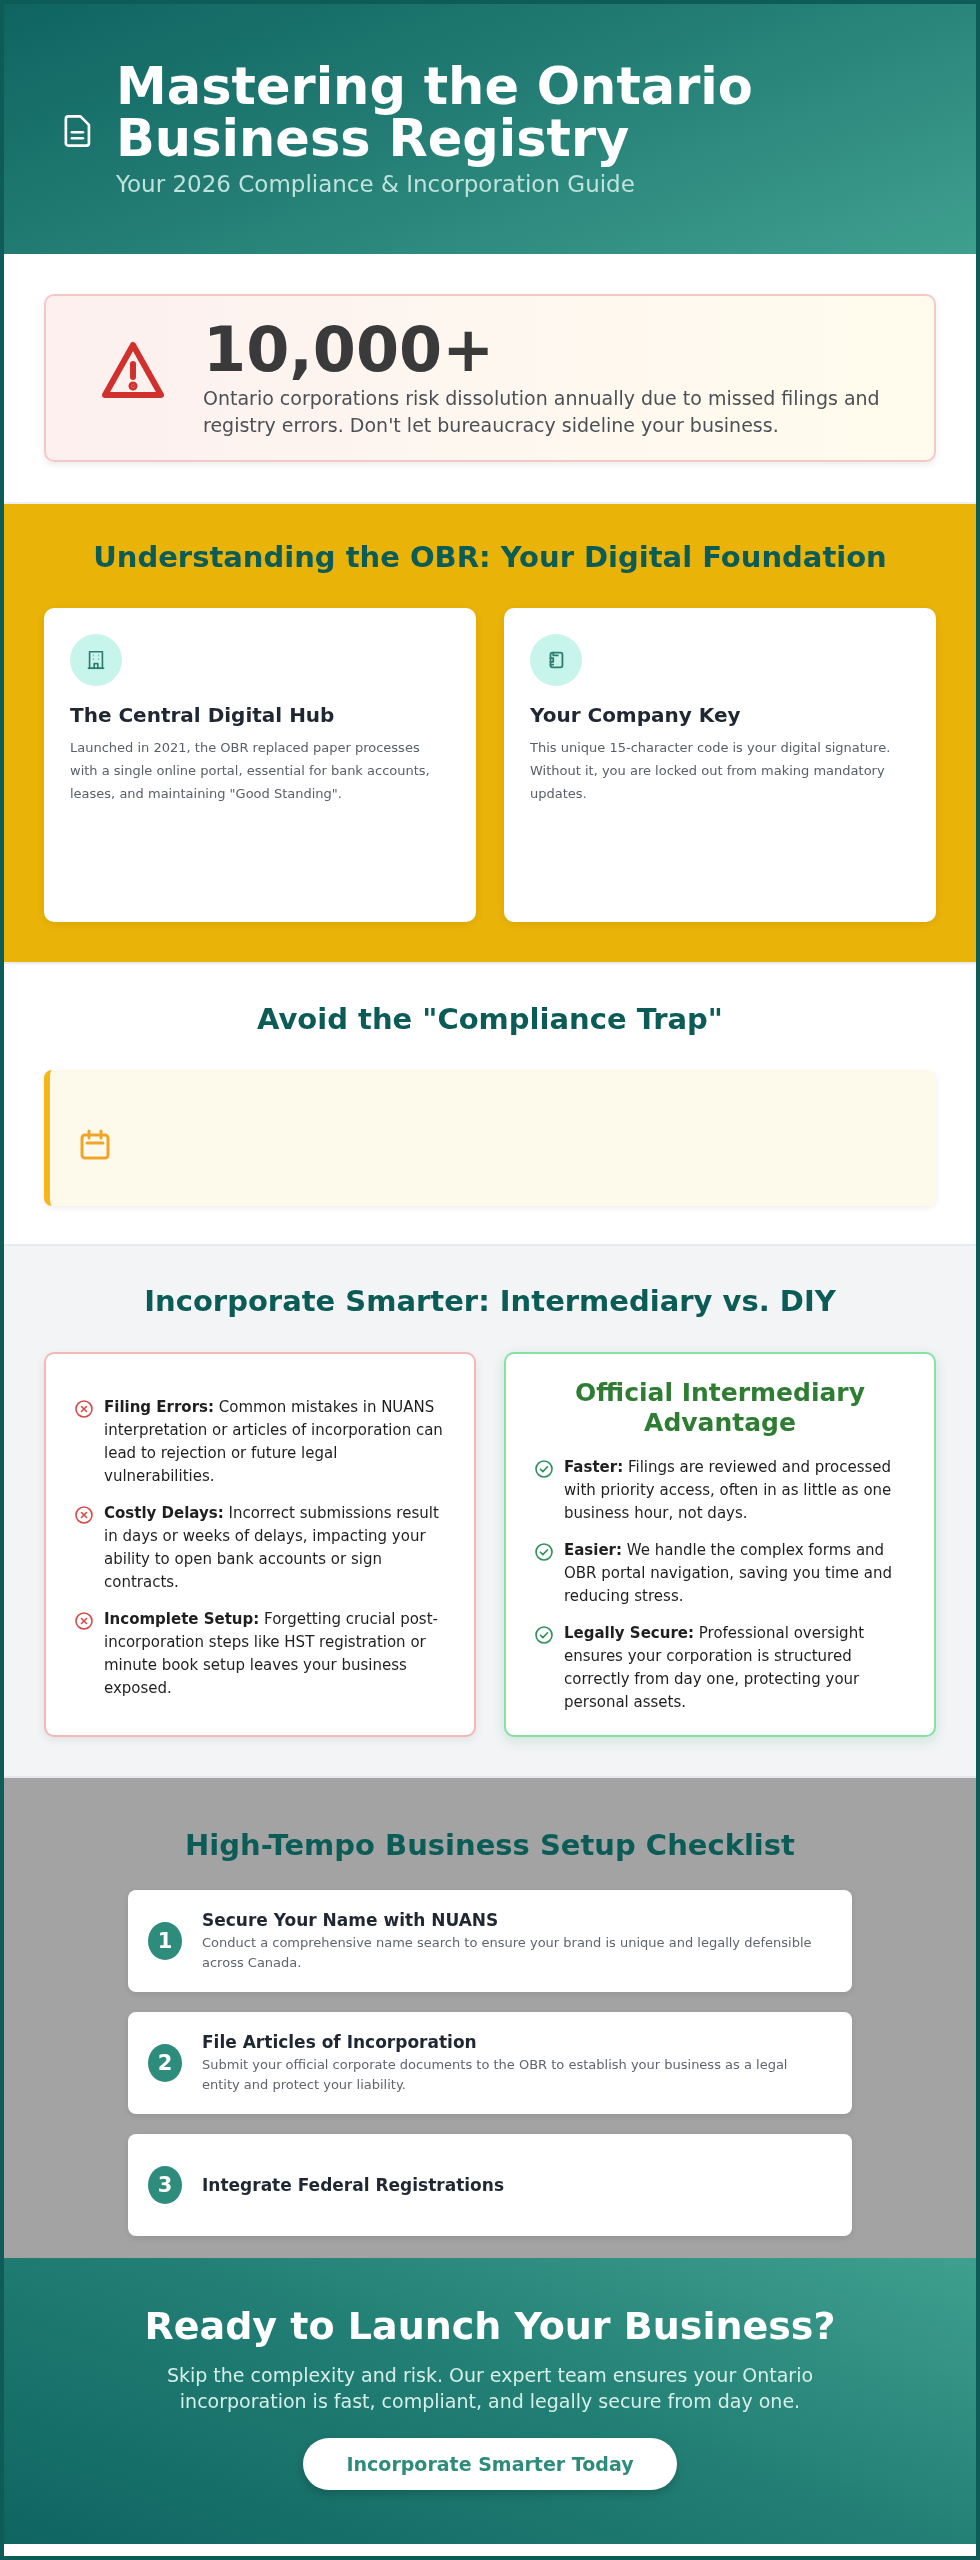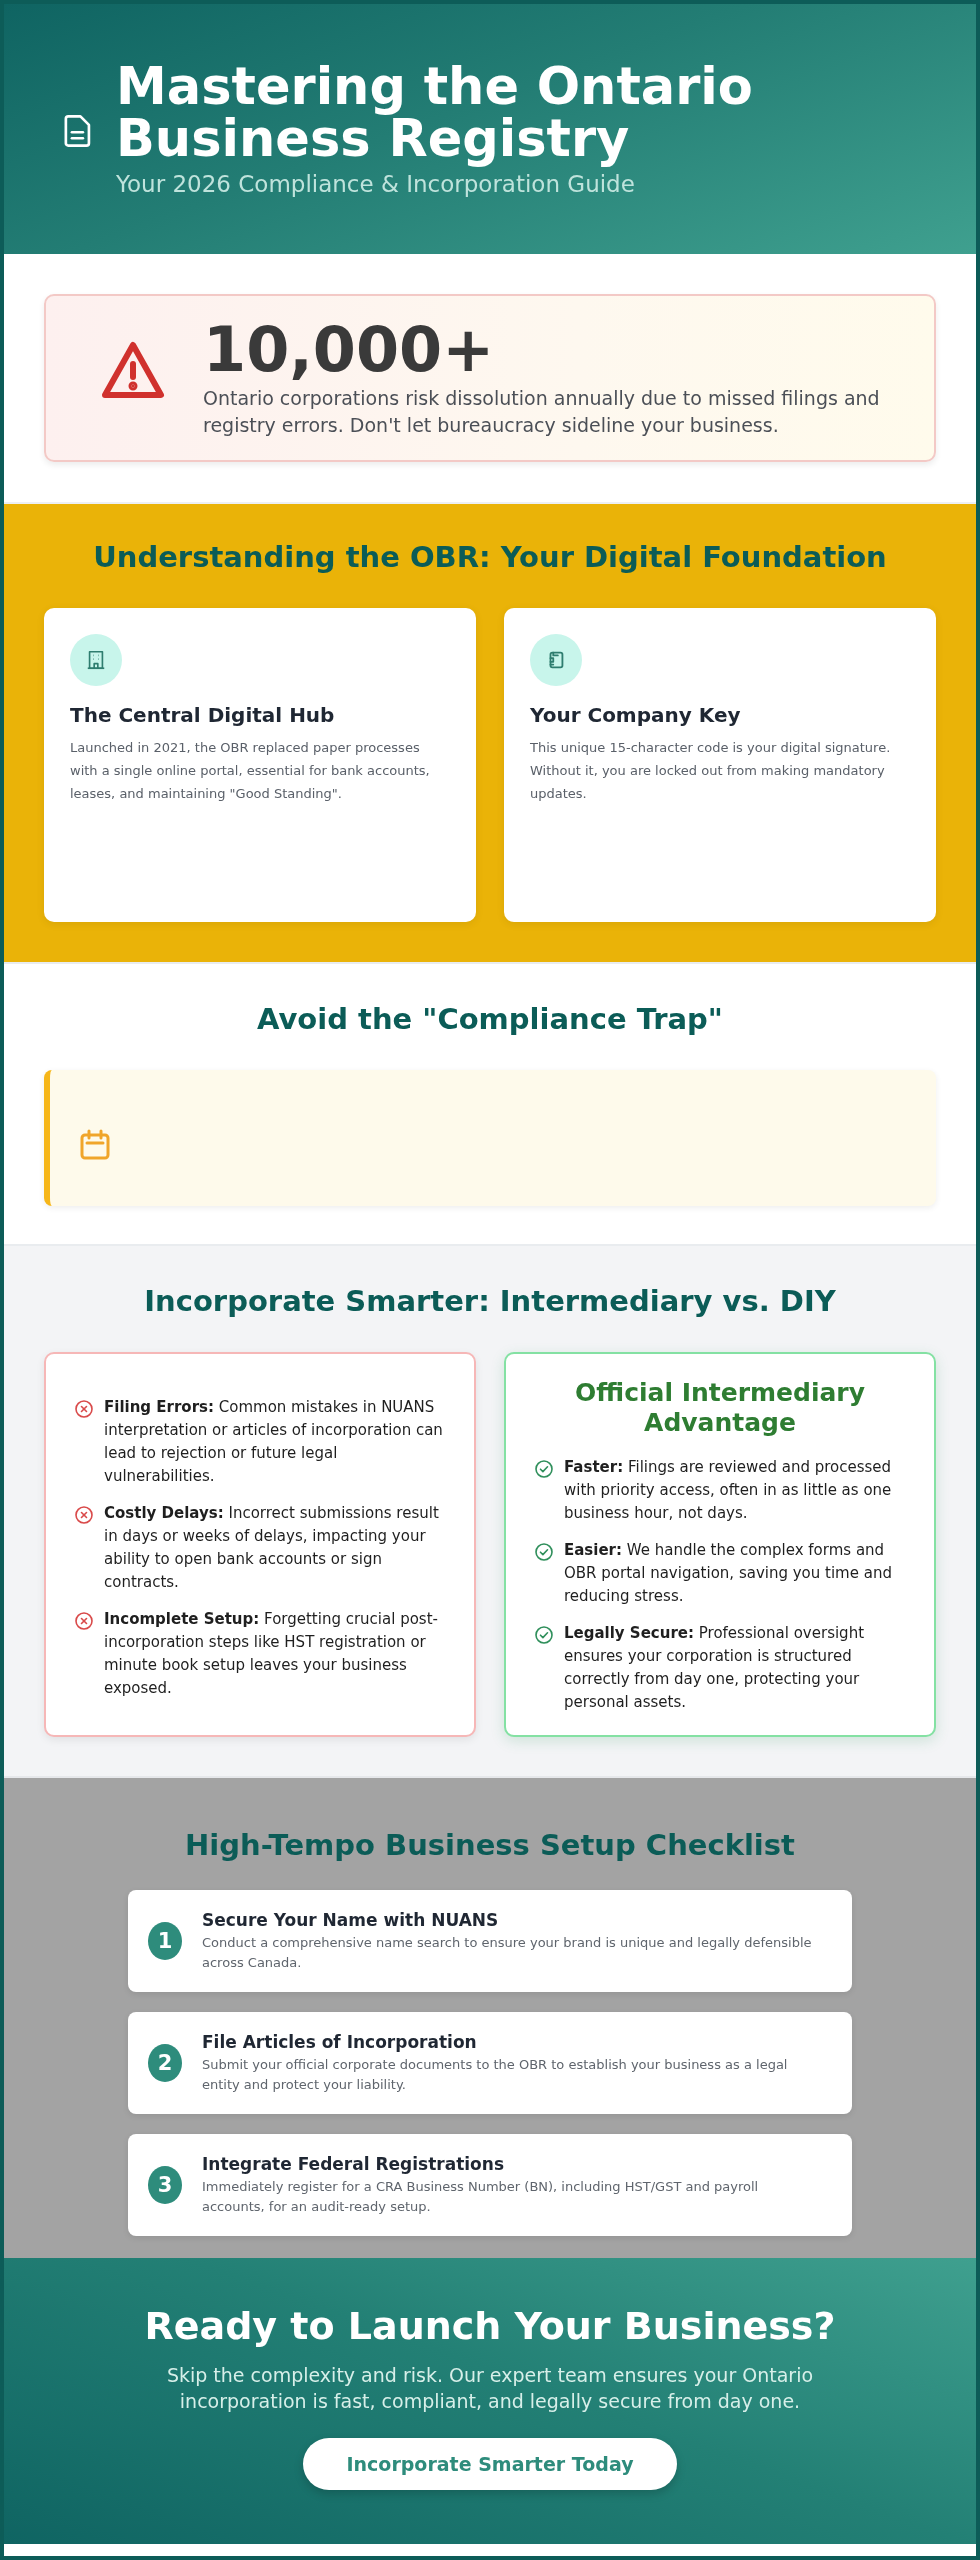--- a/index.html
+++ b/index.html
@@ -307,21 +307,20 @@
         <span class="step-number">2</span>
         <div>
           <h4 class="step-title">File Articles of Incorporation</h4>
           <p class="step-desc">Submit your official corporate documents to the OBR to establish your business as a legal entity and protect your liability.</p>
         </div>
       </div>
       <div class="step-card">
         <span class="step-number">3</span>
         <div>
           <h4 class="step-title">Integrate Federal Registrations</h4>
-          <p class="step-desc">Immediately register for a CRA Business Number (BN), including HST/GST and payroll accounts, for an audit-ready setup.</p>
         </div>
       </div>
     </div>
   </section>
 
   <footer class="cta-section">
     <h2 class="cta-title">Ready to Launch Your Business?</h2>
     <p class="cta-desc">Skip the complexity and risk. Our expert team ensures your Ontario incorporation is fast, compliant, and legally secure from day one.</p>
     <button class="cta-button">Incorporate Smarter Today</button>
   </footer>

